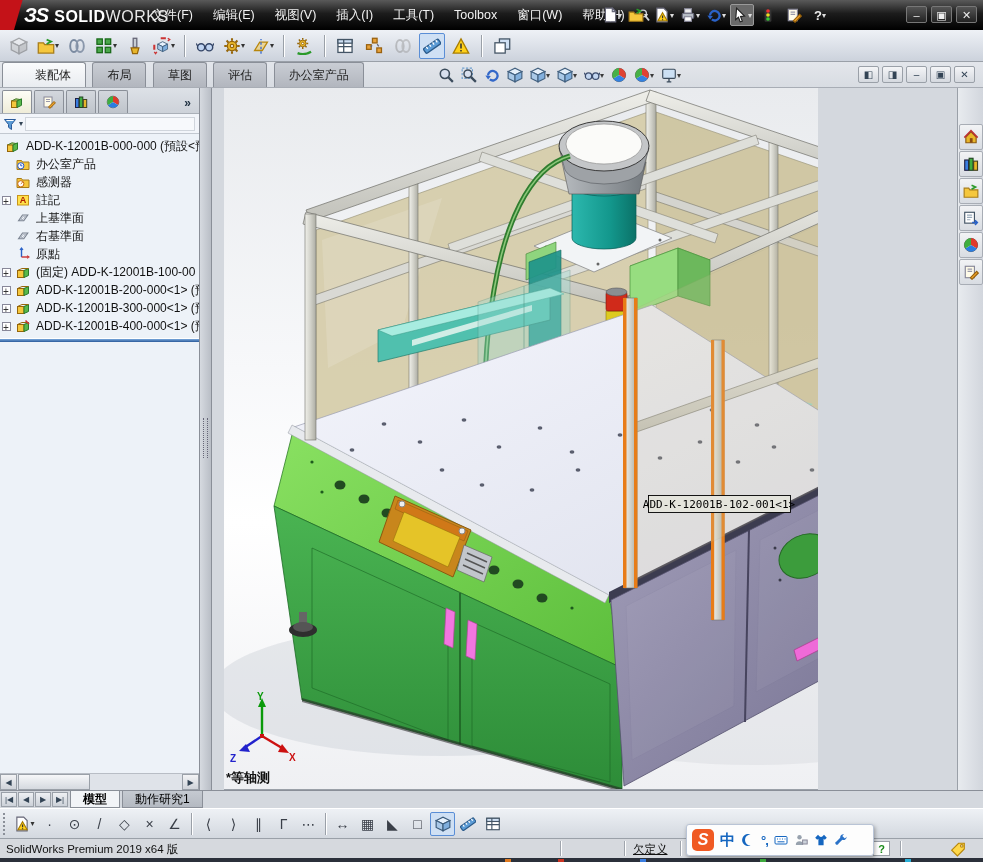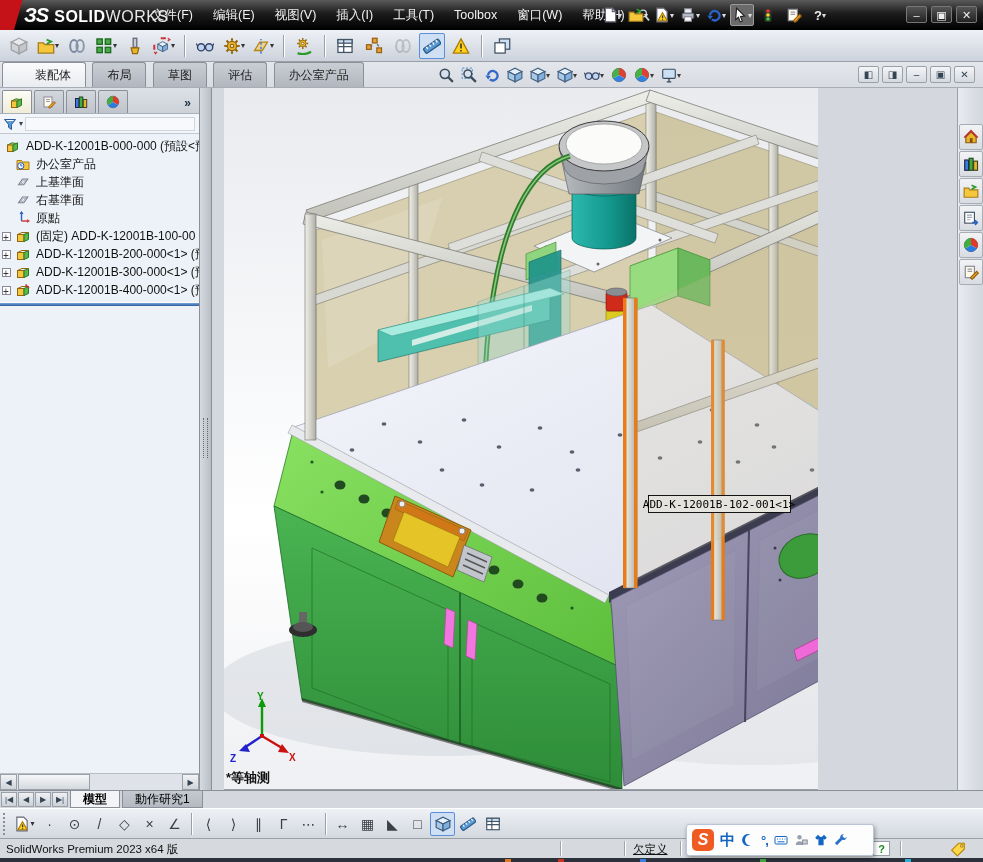--- a/index.html
+++ b/index.html
@@ -615,20 +615,38 @@
         <span class="tlabel">ADD-K-12001B-000-000  (預設&lt;預</span>
       </div>
       <div class="trow">
           <span class="t-ind"></span>
           <span class="ticon">
             <svg class="i14">
               <use href="#s-fclock"></use>
             </svg>
           </span>
           <span class="tlabel">办公室产品</span>
+        </div>
+      <div class="trow">
+          <span class="t-ind"></span>
+          <span class="ticon">
+            <svg class="i14">
+              <use href="#s-fsensor"></use>
+            </svg>
+          </span>
+          <span class="tlabel">感测器</span>
+        </div>
+      <div class="trow">
+          <span class="plusbox"></span>
+          <span class="ticon">
+            <svg class="i14">
+              <use href="#s-note"></use>
+            </svg>
+          </span>
+          <span class="tlabel">註記</span>
         </div>
       <div class="trow">
           <span class="t-ind"></span>
           <span class="ticon">
             <svg class="i14">
               <use href="#s-plane"></use>
             </svg>
           </span>
           <span class="tlabel">上基準面</span>
         </div>
@@ -991,21 +1009,21 @@
         </svg>
       </span>
     <span class="sbtn">
         <svg class="i16">
           <use href="#s-bom"></use>
         </svg>
       </span>
   </div>
 
   <div class="abs" id="statusbar">
-    <span class="abs" id="status-left">SolidWorks Premium 2023 x64 版</span>
+    <span class="abs" id="status-left">SolidWorks Premium 2019 x64 版</span>
     <span class="ssep" style="left:560px"></span>
     <span class="ssep" style="left:624px"></span>
     <span class="abs" id="status-constraint">欠定义</span>
     <span class="ssep" style="left:680px"></span>
     <span class="abs" id="status-help">?</span>
     <span class="ssep" style="left:900px"></span>
     <svg class="abs i16" style="left:950px;top:2px">
         <use href="#s-tag"></use>
       </svg>
   </div>

